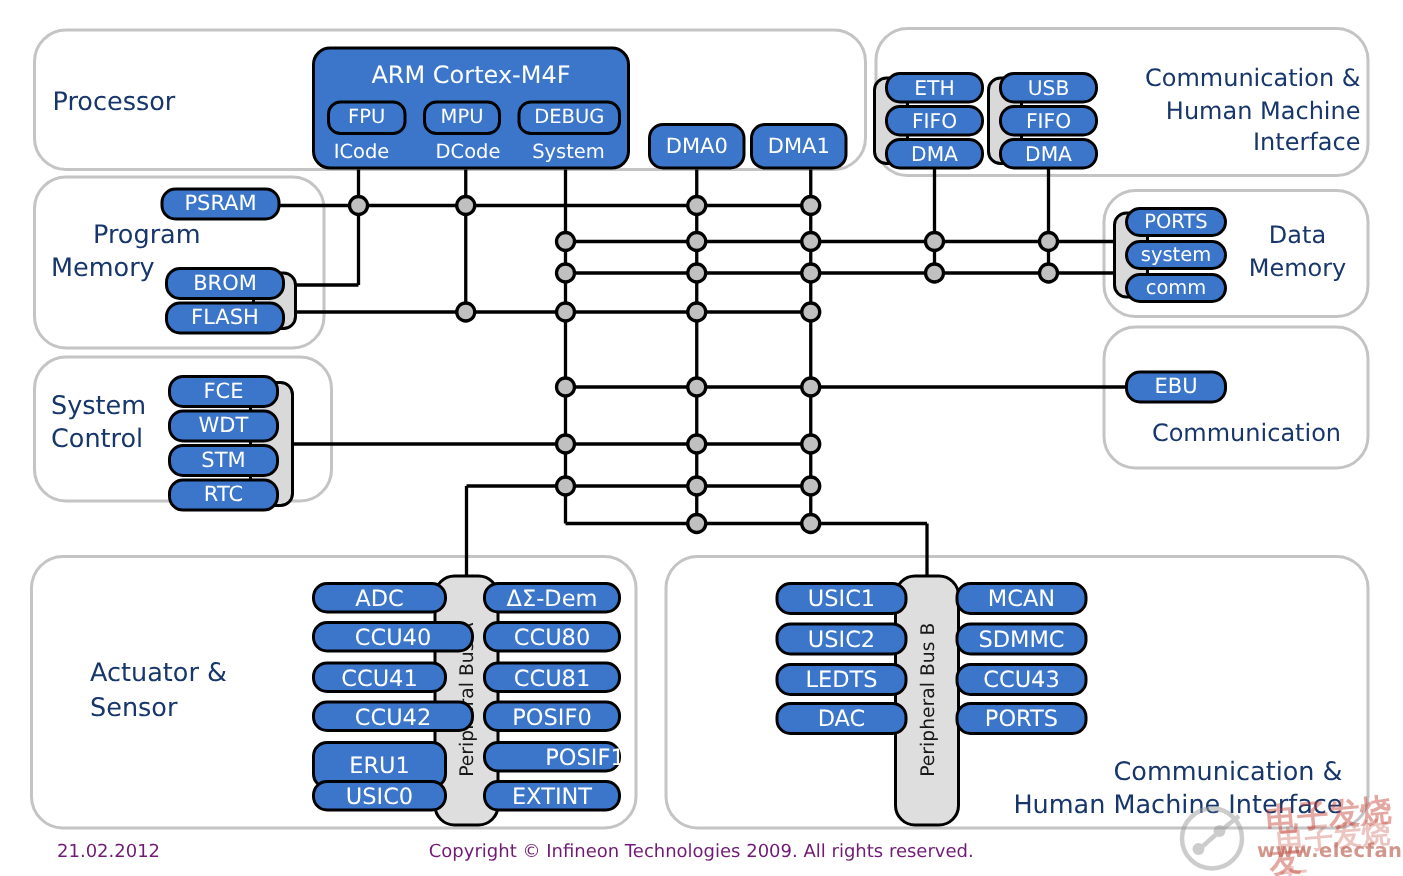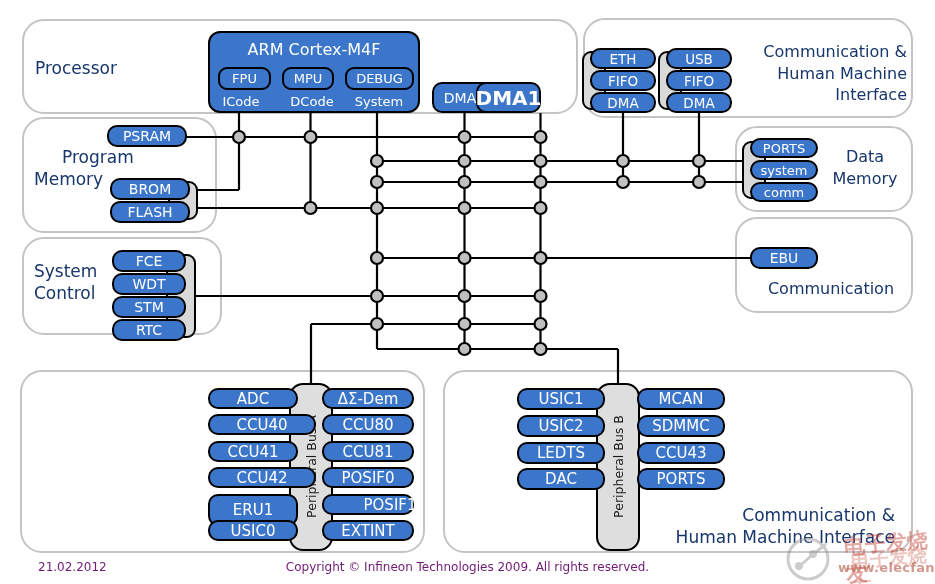--- a/index.html
+++ b/index.html
@@ -92,21 +92,21 @@
   <div class="blk" style="left:208px;top:31px;width:212px;height:82px;border-radius:12px;">
     <span style="position:absolute;left:0;top:7px;width:100%;text-align:center;font-size:16px;">ARM Cortex-M4F</span>
     <span class="sub" style="left:8px;top:34px;width:53px;height:23px;">FPU</span>
     <span class="sub" style="left:72px;top:34px;width:52px;height:23px;">MPU</span>
     <span class="sub" style="left:135px;top:34px;width:69px;height:23px;">DEBUG</span>
     <span class="port" style="left:0px;top:61px;width:62px;">ICode</span>
     <span class="port" style="left:71px;top:61px;width:62px;">DCode</span>
     <span class="port" style="left:138px;top:61px;width:62px;">System</span>
   </div>
   <div class="blk" style="left:432px;top:82px;width:65px;height:31px;font-size:14px;">DMA0</div>
-  <div class="blk" style="left:476px;top:82px;width:65px;height:31px;font-size:20px;font-weight:bold;">DMA1</div>
+  <div class="blk" style="left:500px;top:82px;width:65px;height:31px;font-size:14px;">DMA1</div>
 
   <div class="lbl" style="left:715px;top:41px;width:192px;text-align:right;font-size:16px;line-height:21.5px;">
     <span style="display:block;">Communication &amp;</span>
     <span style="display:block;">Human Machine</span>
     <span style="display:block;">Interface</span>
   </div>
   <div class="edge" style="left:582px;top:51px;width:24px;height:59px;"></div>
   <div class="blk" style="left:590px;top:48px;width:66px;height:21px;font-size:13.5px;">ETH</div>
   <div class="blk" style="left:590px;top:70px;width:66px;height:21px;font-size:13.5px;">FIFO</div>
   <div class="blk" style="left:590px;top:92px;width:66px;height:21px;font-size:13.5px;">DMA</div>
@@ -139,20 +139,24 @@
   </div>
   <div class="edge" style="left:166px;top:254px;width:30px;height:84px;"></div>
   <div class="blk" style="left:112px;top:250px;width:74px;height:22px;font-size:14px;">FCE</div>
   <div class="blk" style="left:112px;top:273px;width:74px;height:22px;font-size:14px;">WDT</div>
   <div class="blk" style="left:112px;top:296px;width:74px;height:22px;font-size:14px;">STM</div>
   <div class="blk" style="left:112px;top:319px;width:74px;height:22px;font-size:14px;">RTC</div>
 
   <div class="blk" style="left:750px;top:247px;width:68px;height:22px;font-size:14px;">EBU</div>
   <div class="lbl" style="left:756px;top:278px;width:150px;text-align:center;font-size:16px;">Communication</div>
 
+  <div class="lbl" style="left:60px;top:438px;line-height:23px;">
+    <span style="display:block;">Actuator &amp;</span>
+    <span style="display:block;">Sensor</span>
+  </div>
   <div class="bus" style="left:289px;top:383px;width:44px;height:168px;"></div>
   <div class="buslabel" style="left:231px;top:459px;width:160px;">Peripheral Bus A</div>
   <div class="blk" style="left:208px;top:388px;width:90px;height:21px;">ADC</div>
   <div class="blk" style="left:208px;top:414px;width:108px;height:21px;">CCU40</div>
   <div class="blk" style="left:208px;top:441px;width:90px;height:21px;">CCU41</div>
   <div class="blk" style="left:208px;top:467px;width:108px;height:21px;">CCU42</div>
   <div class="blk" style="left:208px;top:494px;width:90px;height:32px;">ERU1</div>
   <div class="blk" style="left:208px;top:520px;width:90px;height:21px;">USIC0</div>
   <div class="blk" style="left:322px;top:388px;width:92px;height:21px;">ΔΣ-Dem</div>
   <div class="blk" style="left:322px;top:414px;width:92px;height:21px;">CCU80</div>

